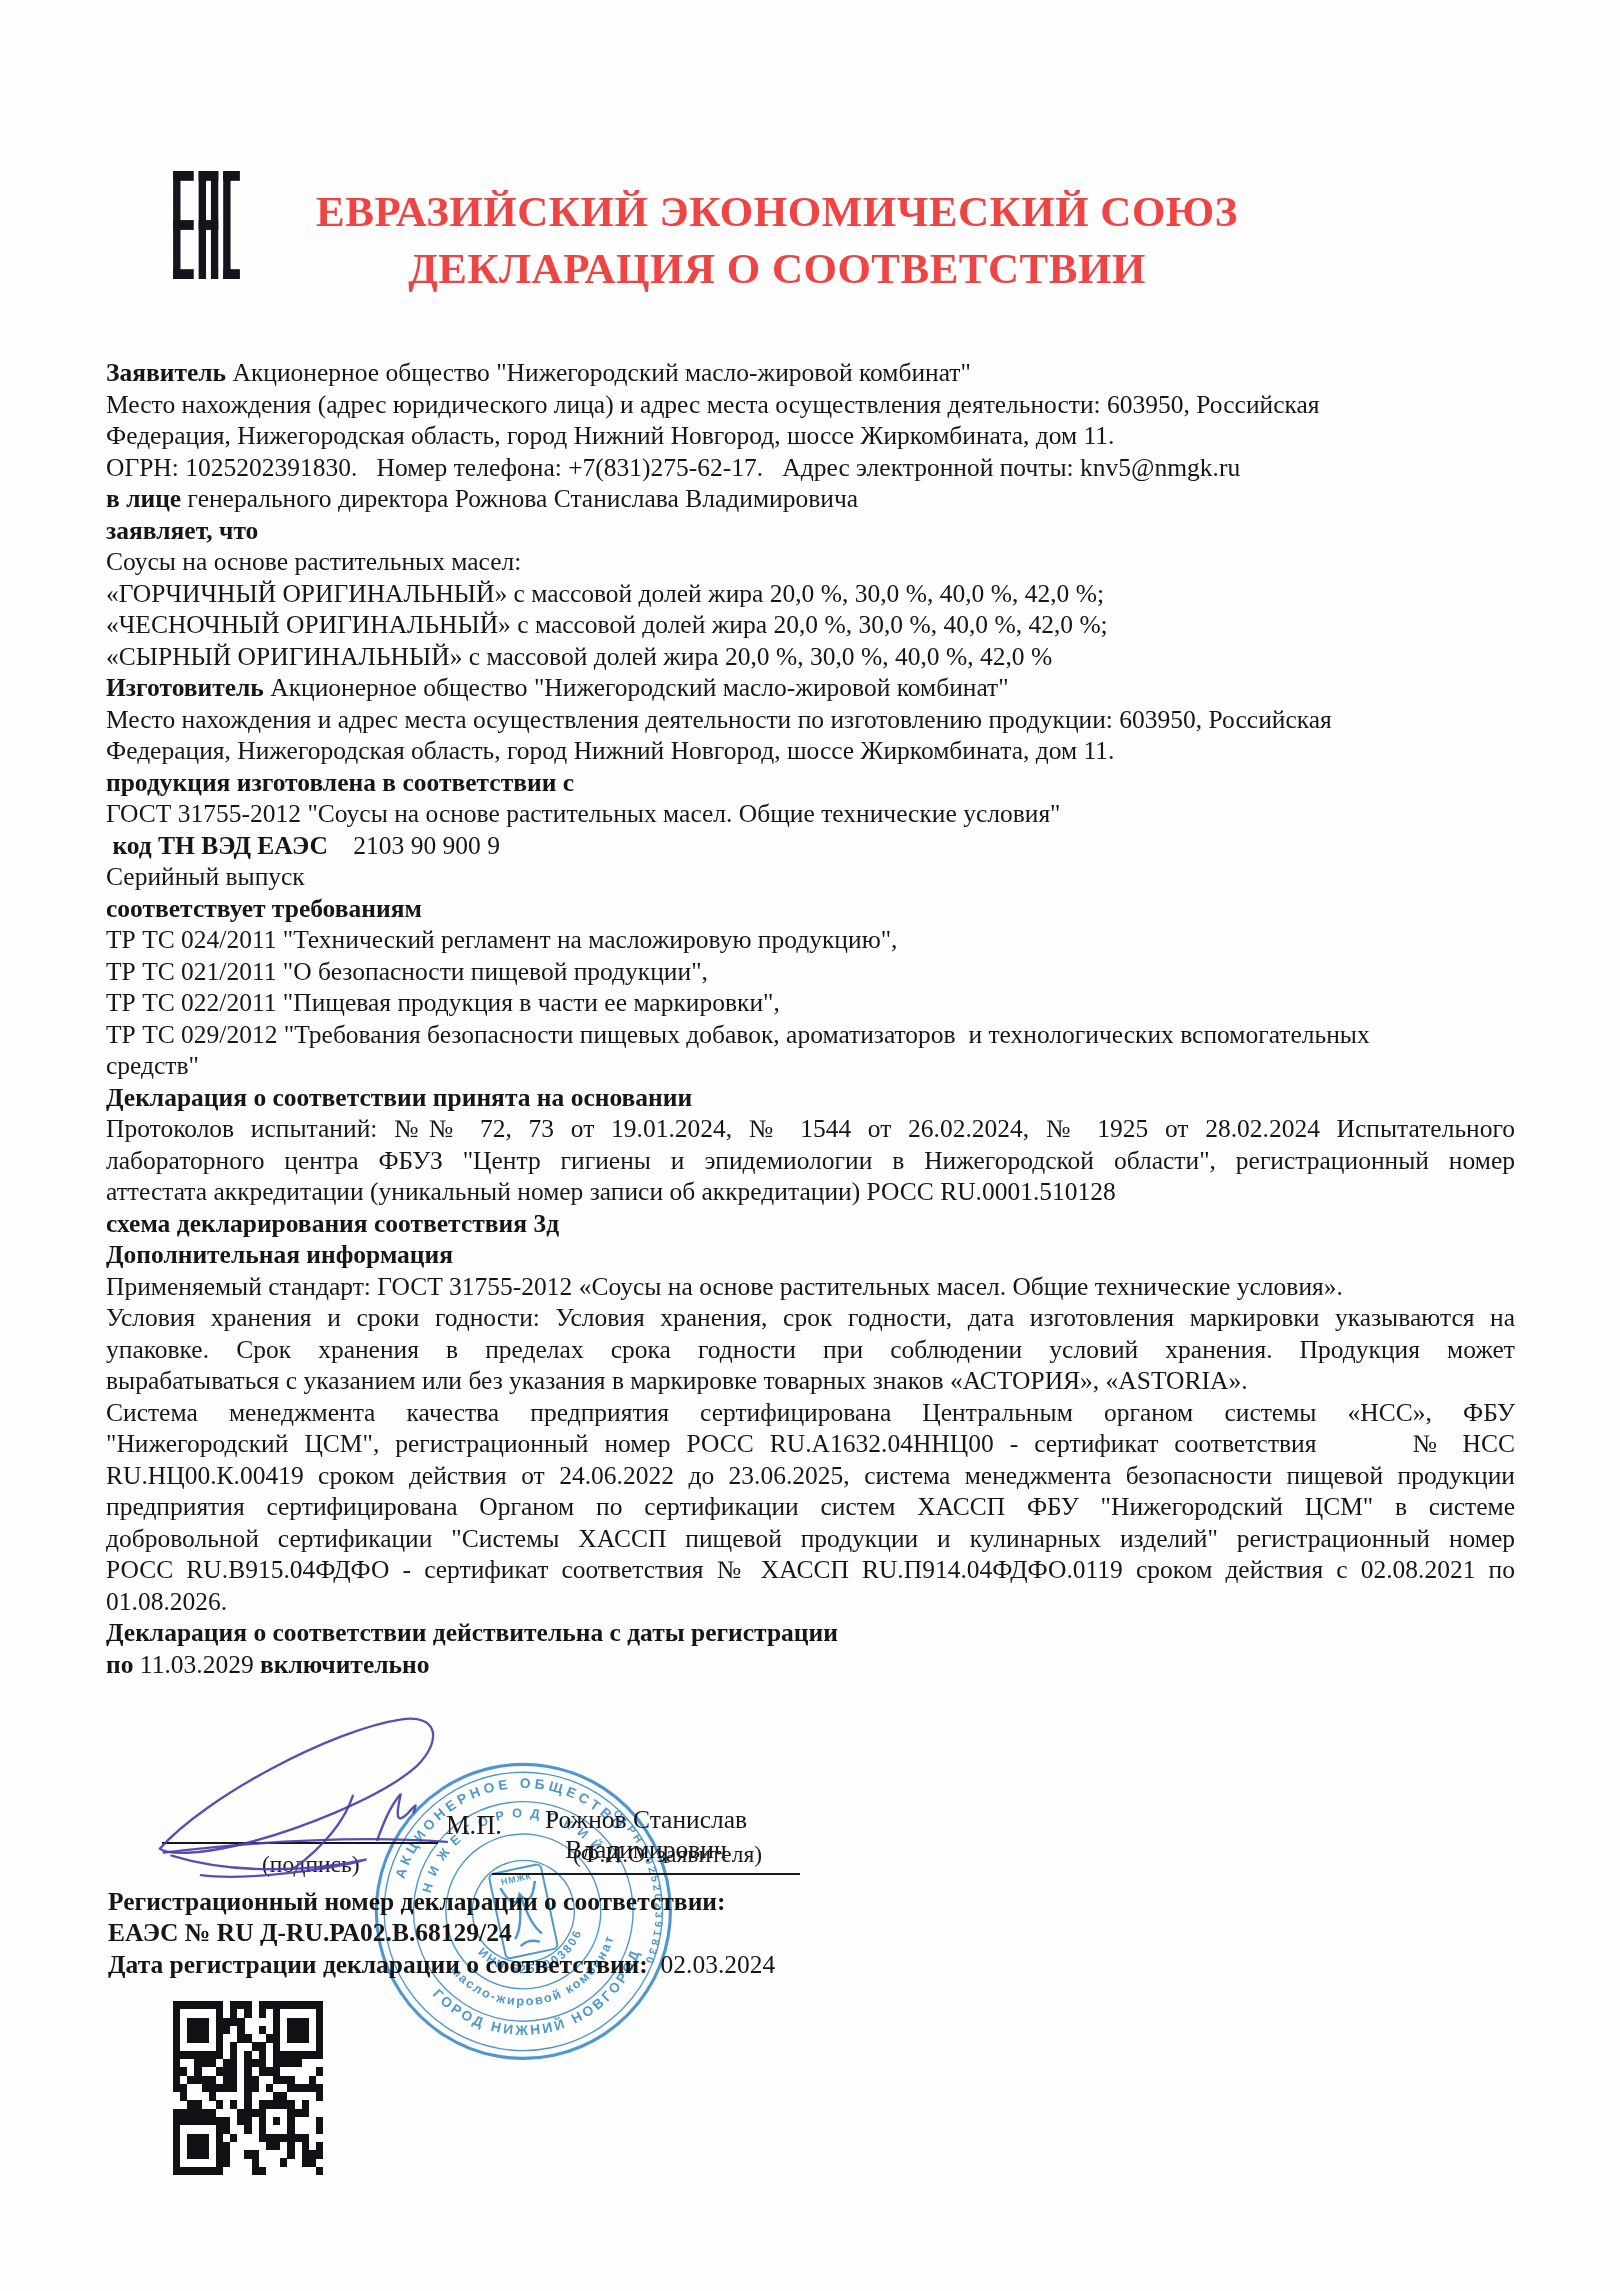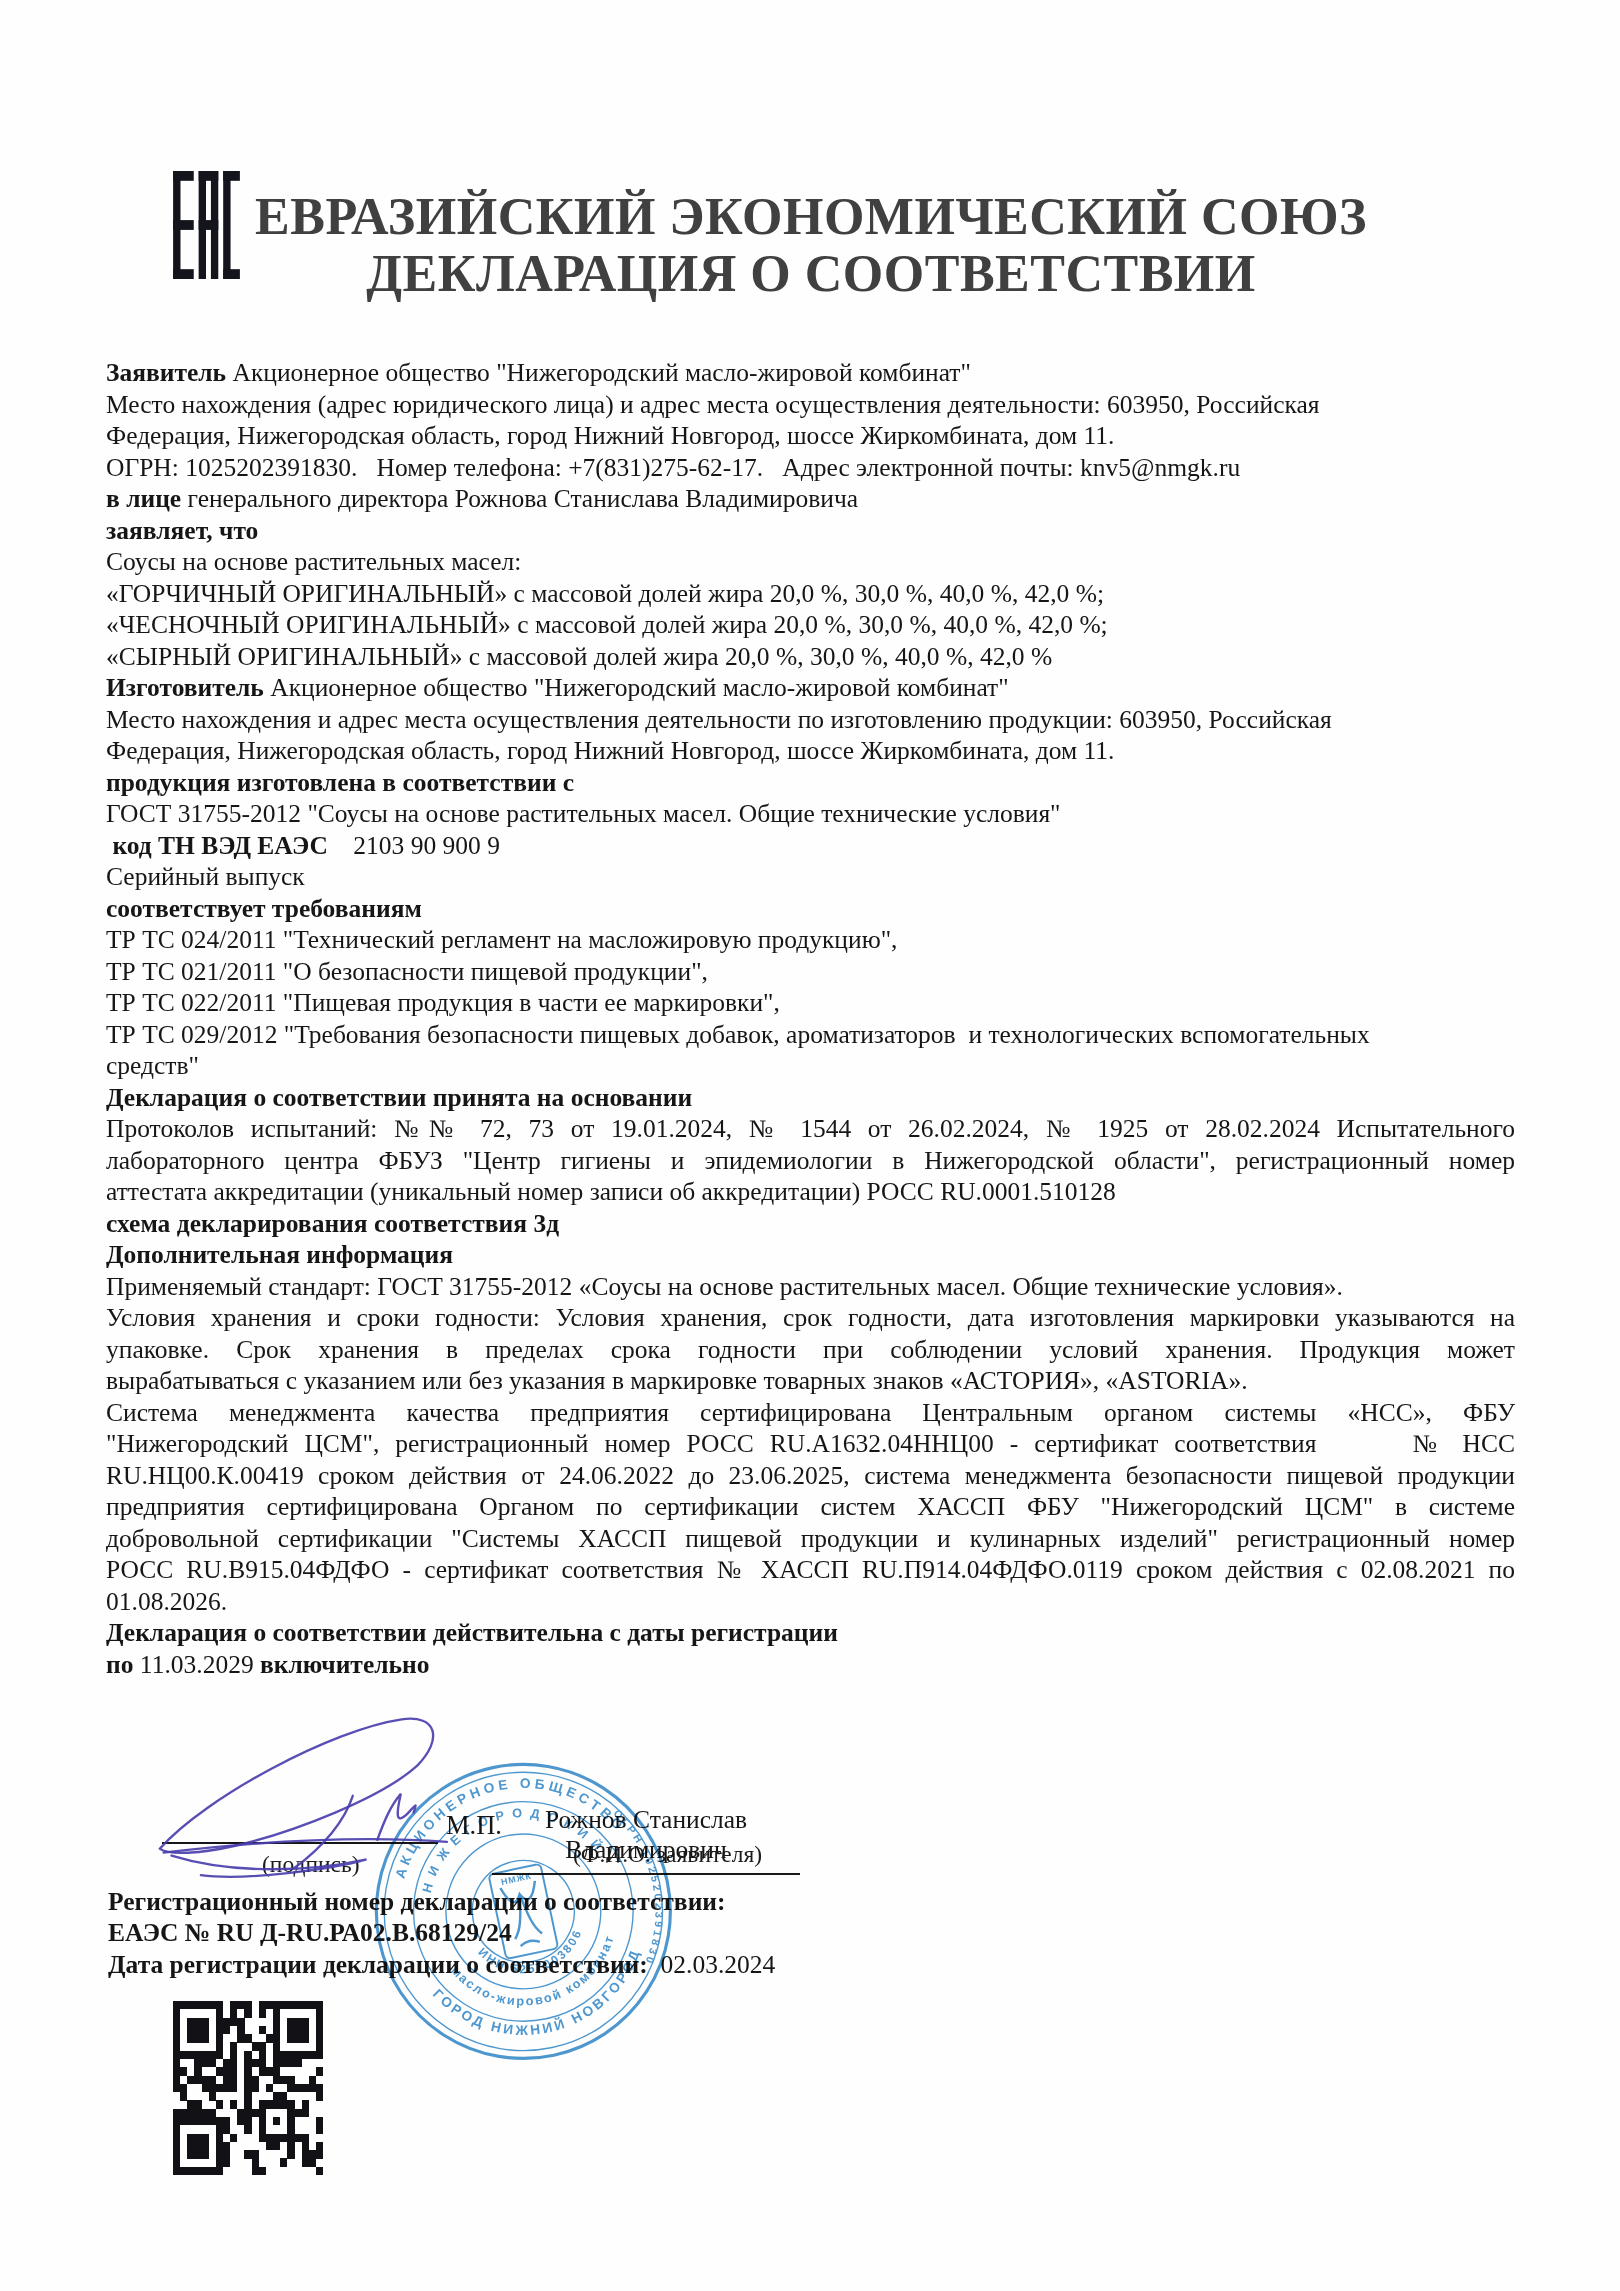--- a/index.html
+++ b/index.html
@@ -2,21 +2,21 @@
 <html><head>
 <meta charset="utf-8">
 <style>
   html,body{margin:0;padding:0;background:#9a9a9a;}
   #page{position:relative;width:1620px;height:2292px;margin:0 auto;background:#fefefe;
         font-family:"Liberation Serif",serif;color:#161616;overflow:hidden;}
 
   
   .eac-logo{position:absolute;left:173px;top:171px;width:67px;height:108px;}
   .title-line{position:absolute;left:777px;transform:translateX(-50%);
-              font-weight:bold;font-size:52px;white-space:nowrap;letter-spacing:0.5px;color:#404040;margin-left:34px;}
+              font-weight:bold;font-size:43px;white-space:nowrap;letter-spacing:0.5px;color:#ef4444;}
   .title-1{top:187px;}
   .title-2{top:244px;}
 
   
   #doc{position:absolute;left:106px;top:357px;width:1409px;}
   .dline{font-size:25.5px;line-height:31.5px;white-space:pre;}
   .dline.just{white-space:normal;text-align:justify;text-align-last:justify;}
   .b{font-weight:bold;text-align:center;}
 
   

